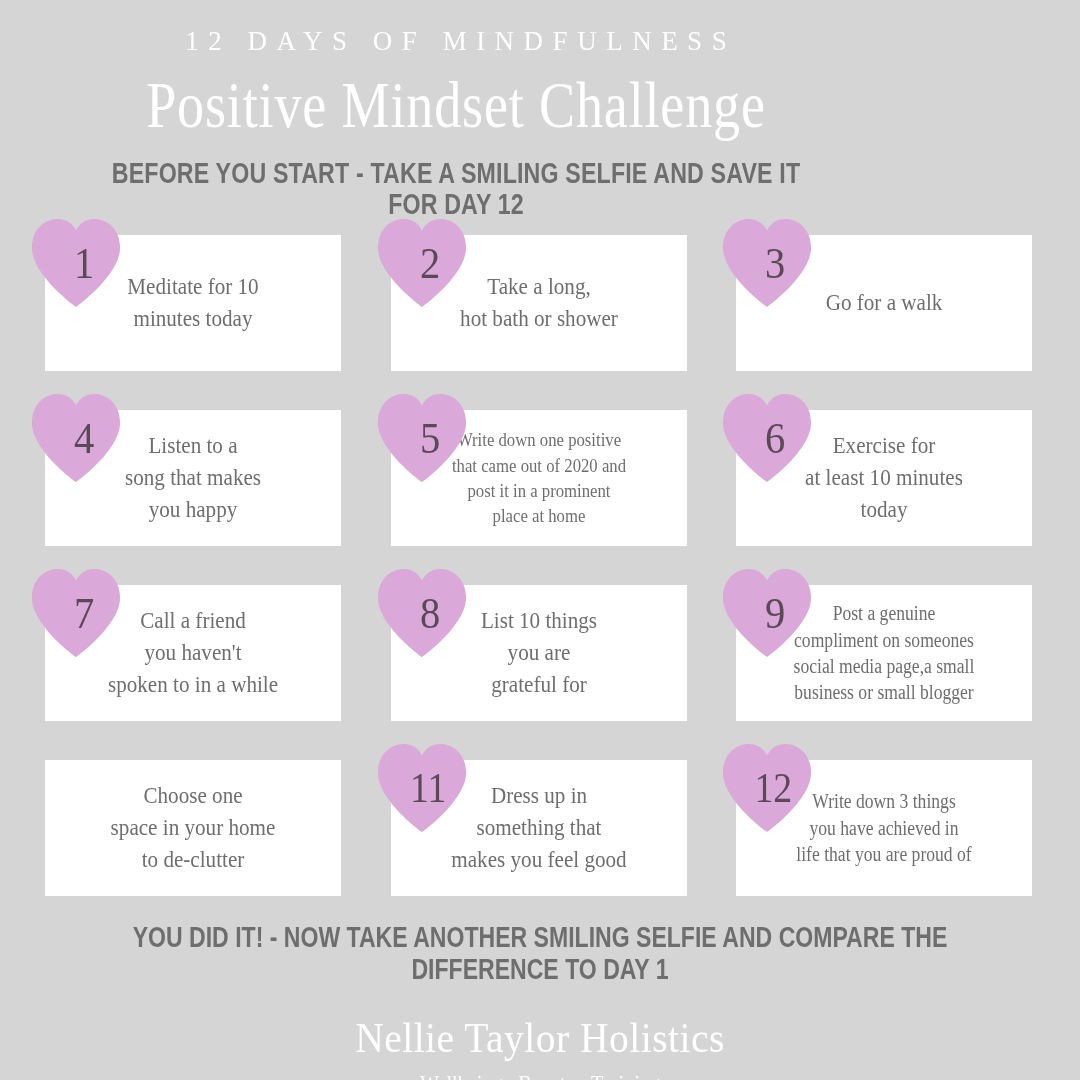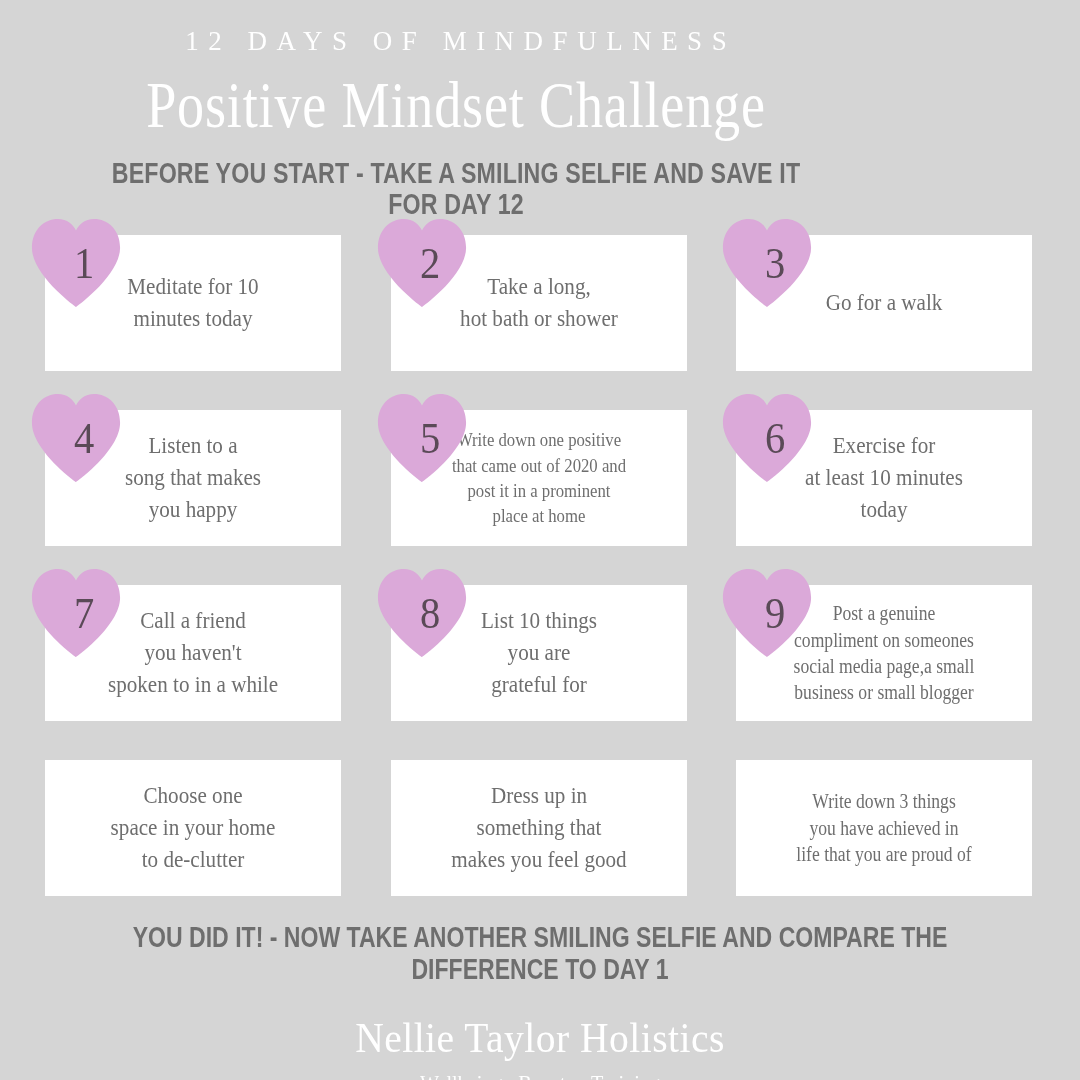--- a/index.html
+++ b/index.html
@@ -297,26 +297,42 @@
 space in your home
 to de-clutter</div>
         </div>
       </div>
       <div class="cell c2">
         <div class="card">
           <div class="card-text">Dress up in
 something that
 makes you feel good</div>
         </div>
+        <div class="heart-wrap">
+          <div class="heart">
+            <svg viewBox="0 0 100 96" xmlns="http://www.w3.org/2000/svg" aria-hidden="true">
+              <path fill="#dba9d9" d="M50 95 C50 95 4 62 4 33 C4 14 17 3 31 3 C41 3 47 9 50 15 C53 9 59 3 69 3 C83 3 96 14 96 33 C96 62 50 95 50 95 Z"></path>
+            </svg>
+          </div>
+          <div class="heart-num two-digit">11</div>
+        </div>
       </div>
       <div class="cell c3">
         <div class="card">
           <div class="card-text sm">Write down 3 things
 you have achieved in
 life that you are proud of</div>
+        </div>
+        <div class="heart-wrap">
+          <div class="heart">
+            <svg viewBox="0 0 100 96" xmlns="http://www.w3.org/2000/svg" aria-hidden="true">
+              <path fill="#dba9d9" d="M50 95 C50 95 4 62 4 33 C4 14 17 3 31 3 C41 3 47 9 50 15 C53 9 59 3 69 3 C83 3 96 14 96 33 C96 62 50 95 50 95 Z"></path>
+            </svg>
+          </div>
+          <div class="heart-num two-digit">12</div>
         </div>
       </div>
     </div>
   </div>
 
 <div class="footer">
   <div class="foot-line">YOU DID IT! - NOW TAKE ANOTHER SMILING SELFIE AND COMPARE THE DIFFERENCE TO DAY 1</div>
   <div class="brand">Nellie Taylor Holistics</div>
   <div class="tagline">Wellbeing : Beauty : Training</div>
 </div>

